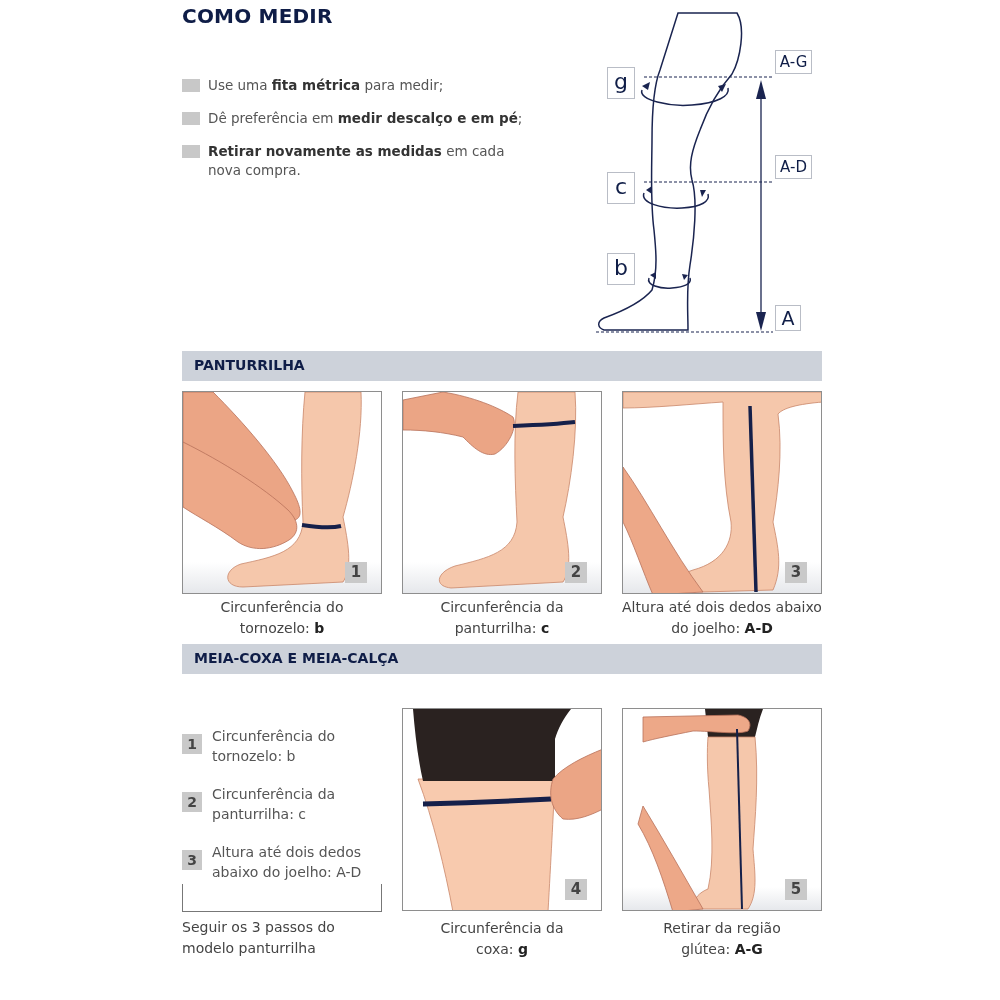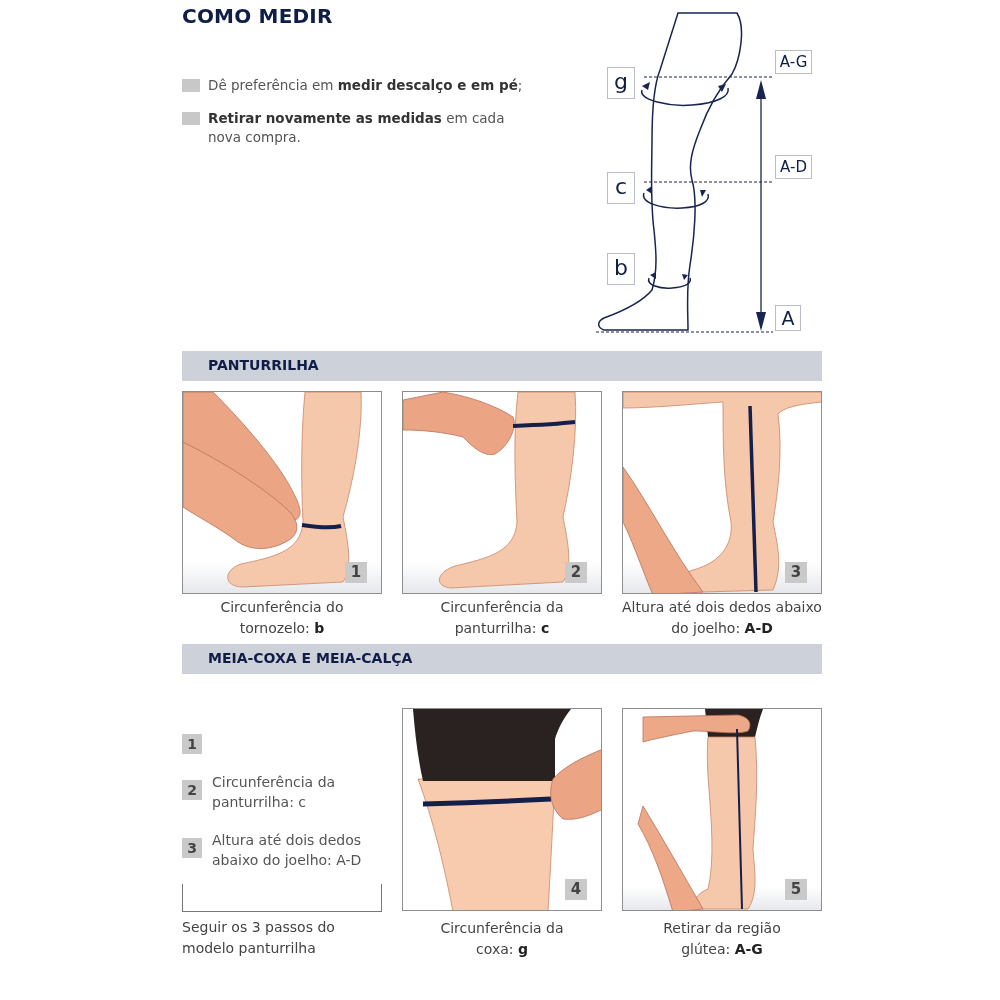--- a/index.html
+++ b/index.html
@@ -11,40 +11,44 @@
   .tips { position: absolute; left: 182px; top: 76px; width: 380px; }
   .tip { display: flex; align-items: flex-start; margin-bottom: 14px; font-size: 13.5px; color: #555; line-height: 19px; }
   .tip .sq { flex: 0 0 18px; height: 13px; background: #c8c8c8; margin-top: 3px; margin-right: 8px; }
   .tip b { color: #333; }
 
   .diagram { position: absolute; left: 590px; top: 0; width: 230px; height: 345px; }
   .lbl-box { position: absolute; border: 1px solid #b9bdc6; background: #fff; color: #0f1d47; font-size: 22px; text-align: center; line-height: 28px; }
   .lbl-side { position: absolute; border: 1px solid #b9bdc6; background: #fff; color: #0f1d47; font-size: 15px; text-align: center; }
 
   .section-bar { position: absolute; left: 182px; width: 640px; height: 30px; background: #cdd2da; }
-  .section-bar span { position: absolute; left: 12px; top: 6px; font-size: 14px; font-weight: bold; color: #0f1d47; margin-left: 14px; }
+  .section-bar span { position: absolute; left: 12px; top: 6px; font-size: 14px; font-weight: bold; color: #0f1d47; }
 
   .panel { position: absolute; width: 200px; height: 203px; border: 1px solid #8e8e8e; background: #fff; overflow: hidden; }
   .panel svg { position: absolute; left: 0; top: 0; }
   .num { position: absolute; right: 14px; bottom: 10px; width: 22px; height: 21px; background: #c9c9c9; color: #444; font-size: 15px; font-weight: bold; text-align: center; line-height: 21px; }
   .caption { position: absolute; width: 200px; text-align: center; font-size: 14px; color: #444; line-height: 21px; }
   .caption b { color: #222; }
 
   .steps { position: absolute; left: 182px; top: 726px; width: 200px; }
   .step { display: flex; align-items: flex-start; margin-bottom: 18px; font-size: 14px; color: #555; line-height: 20px; }
   .step .n { flex: 0 0 20px; height: 20px; background: #c9c9c9; color: #444; font-weight: bold; font-size: 14px; text-align: center; line-height: 20px; margin-right: 10px; margin-top: 8px; }
   .bracket { position: absolute; left: 182px; top: 884px; width: 200px; height: 28px; border-left: 1px solid #777; border-right: 1px solid #777; border-bottom: 1px solid #777; }
   .bracket-caption { position: absolute; left: 182px; top: 917px; width: 200px; font-size: 14px; color: #444; line-height: 21px; }
 </style>
 </head>
 <body>
 
 <div class="title">COMO MEDIR</div>
 
 <div class="tips">
+  <div class="tip">
+    <span class="sq"></span>
+    <span><span>Use uma </span><b>fita métrica</b><span> para medir;</span></span>
+  </div>
   <div class="tip">
     <span class="sq"></span>
     <span><span>Dê preferência em </span><b>medir descalço e em pé</b><span>;</span></span>
   </div>
   <div class="tip" style="width:340px">
     <span class="sq"></span>
     <span><span></span><b>Retirar novamente as medidas</b><span> em cada nova compra.</span></span>
   </div>
 </div>
 
@@ -140,20 +144,21 @@
   <div><span>do joelho: </span><b>A-D</b></div>
 </div>
 
 <div class="section-bar" style="top:644px;">
   <span>MEIA-COXA E MEIA-CALÇA</span>
 </div>
 
 <div class="steps">
   <div class="step">
     <span class="n">1</span>
+    <span>Circunferência do tornozelo: b</span>
   </div>
   <div class="step">
     <span class="n">2</span>
     <span>Circunferência da panturrilha: c</span>
   </div>
   <div class="step">
     <span class="n">3</span>
     <span>Altura até dois dedos abaixo do joelho: A-D</span>
   </div>
 </div>

